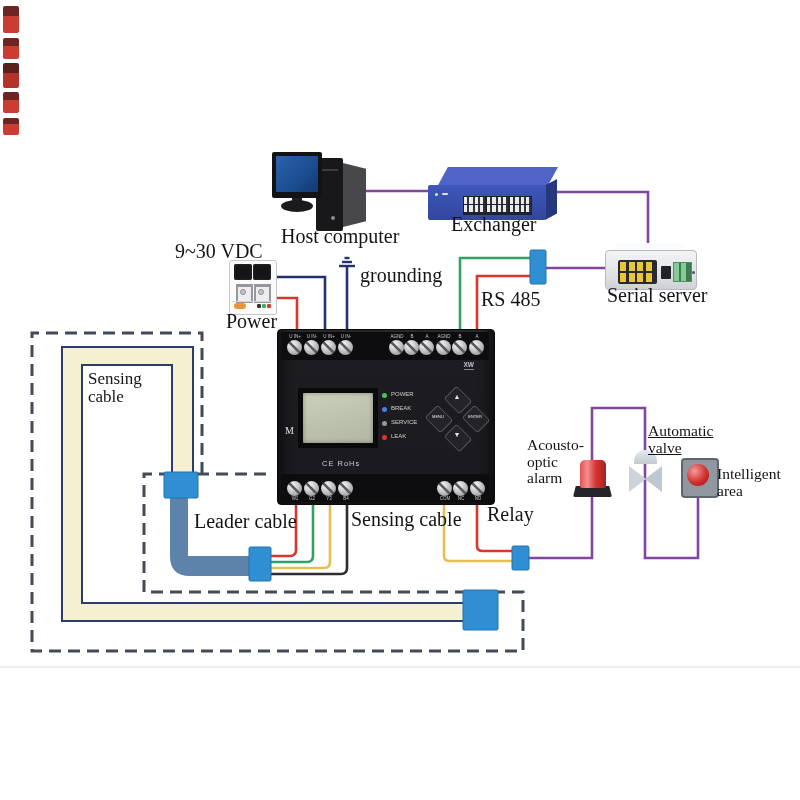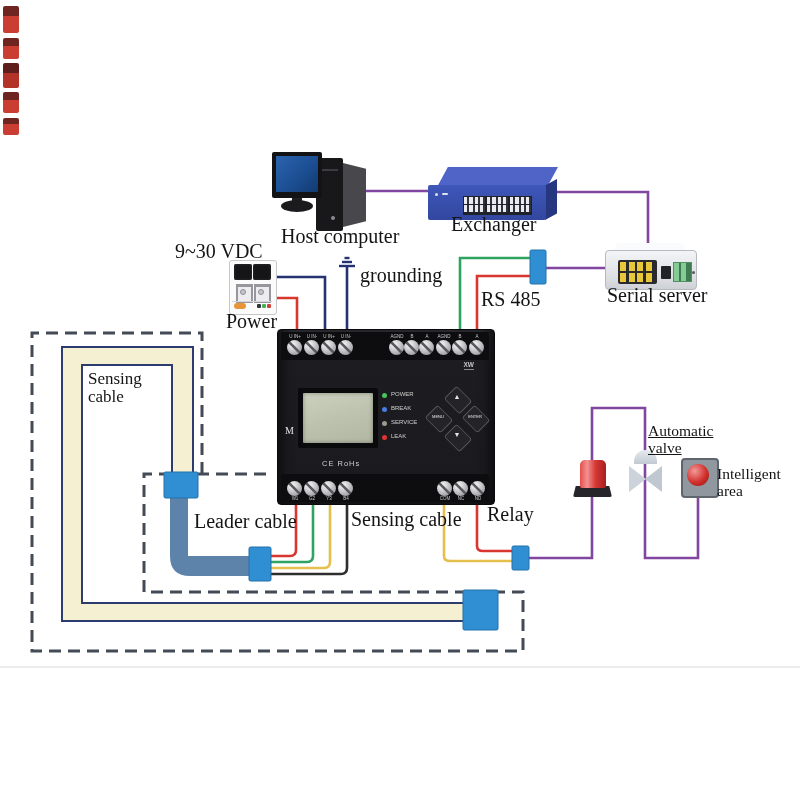--- a/index.html
+++ b/index.html
@@ -327,17 +327,18 @@
   <div class="lbl lbl-lg" style="left:226px;top:311px;">Power</div>
   <div class="lbl lbl-lg" style="left:281px;top:226px;">Host computer</div>
   <div class="lbl lbl-lg" style="left:451px;top:214px;">Exchanger</div>
   <div class="lbl lbl-lg" style="left:360px;top:265px;">grounding</div>
   <div class="lbl lbl-lg" style="left:481px;top:289px;font-family:Liberation Serif, serif;">RS 485</div>
   <div class="lbl lbl-lg" style="left:607px;top:285px;">Serial server</div>
   <div class="lbl lbl-md" style="left:88px;top:370px;width:70px;">Sensing cable</div>
   <div class="lbl lbl-lg" style="left:194px;top:511px;">Leader cable</div>
   <div class="lbl lbl-lg" style="left:351px;top:509px;">Sensing cable</div>
   <div class="lbl lbl-lg" style="left:487px;top:504px;">Relay</div>
+  <div class="lbl lbl-sm" style="left:527px;top:437px;width:66px;">Acousto-optic alarm</div>
   <div class="lbl lbl-sm" style="left:648px;top:423px;width:78px;text-decoration:underline;">Automatic valve</div>
   <div class="lbl lbl-sm" style="left:717px;top:466px;width:80px;">Intelligent area</div>
 
   <div class="pageline"></div>
 </div>
 
 </body></html>

